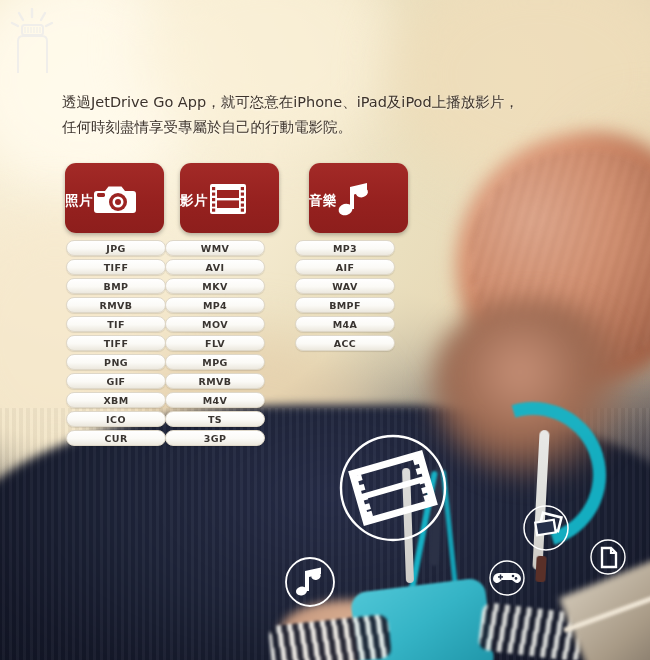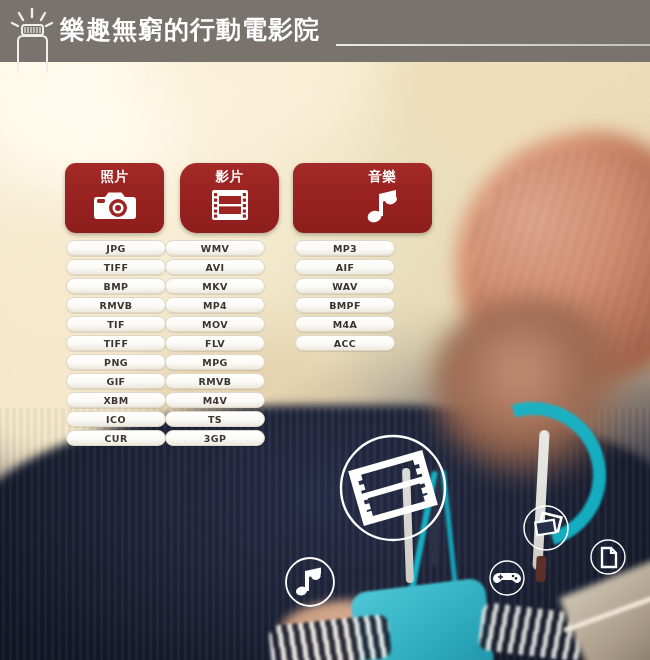--- a/index.html
+++ b/index.html
@@ -147,25 +147,25 @@
     text-shadow:0 1px 2px rgba(255,255,255,.7);
   }
   .copy-line{white-space:nowrap;}
 
   
   .cards{position:absolute;left:65px;top:163px;z-index:5;}
   .card{
     position:absolute;top:0;width:99px;height:70px;border-radius:11px;
     background:linear-gradient(180deg,#a32a27 0%,#96211f 55%,#8d1e1c 100%);
     box-shadow:0 2px 4px rgba(0,0,0,.28);
-    display:flex;flex-direction:column;align-items:center;justify-content:flex-start;
+    display:flex;flex-direction:row;align-items:center;justify-content:flex-start;
   }
   .card.c0{left:0;}
-  .card.c1{left:115px;border-radius:17px;}
-  .card.c2{left:228px;padding-left:40px;}
+  .card.c1{left:115px;}
+  .card.c2{left:244px;}
   .card-label{
     color:#fff;font-size:13.5px;font-weight:bold;margin-top:5px;letter-spacing:.5px;
     font-family:"DejaVu Sans","Liberation Sans",sans-serif;
   }
   .card-icon{margin-top:2px;}
 
   
   .pills{position:absolute;left:65px;top:240px;z-index:5;}
   .pillcol{position:absolute;top:0;width:100px;}
   .pillcol.p0{left:1px;}
@@ -212,24 +212,20 @@
     <div class="string"></div>
     <div class="string-tip"></div>
     <div class="hand"></div>
     <div class="phone"></div>
     <div class="cuff"></div>
     <div class="cuff2"></div>
     <div class="rail"></div>
     <div class="rail-edge"></div>
   </div>
 
-  <div class="header">
-    <div class="header-title">樂趣無窮的行動電影院</div>
-    <div class="header-rule"></div>
-  </div>
 
   <svg class="lightning" viewBox="0 0 46 66">
     <g stroke="#f0eeea" stroke-width="2.4" stroke-linecap="round" fill="none">
       <line x1="9" y1="5" x2="13" y2="12"></line>
       <line x1="22" y1="1" x2="22" y2="9"></line>
       <line x1="35" y1="5" x2="31" y2="12"></line>
       <line x1="2" y1="15" x2="8" y2="18"></line>
       <line x1="42" y1="15" x2="36" y2="18"></line>
     </g>
     <rect x="12" y="17" width="21" height="10" rx="2.5" fill="none" stroke="#f0eeea" stroke-width="2"></rect>
@@ -238,20 +234,22 @@
       <line x1="18" y1="19" x2="18" y2="25"></line>
       <line x1="21" y1="19" x2="21" y2="25"></line>
       <line x1="24" y1="19" x2="24" y2="25"></line>
       <line x1="27" y1="19" x2="27" y2="25"></line>
       <line x1="30" y1="19" x2="30" y2="25"></line>
     </g>
     <path d="M8 65 L8 33 Q8 28 13 28 L32 28 Q37 28 37 33 L37 65" fill="none" stroke="#f0eeea" stroke-width="2"></path>
   </svg>
 
   <div class="copy">
+    <div class="copy-line">透過JetDrive Go App，就可恣意在iPhone、iPad及iPod上播放影片，</div>
+    <div class="copy-line">任何時刻盡情享受專屬於自己的行動電影院。</div>
   </div>
 
   <div class="cards">
 
     <div class="card c0">
       <div class="card-label">照片</div>
       <svg class="card-icon" width="44" height="34" viewBox="0 0 44 34">
         <path d="M4 9 h8 l3.5-4.5 h13 L32 9 h8 a3 3 0 0 1 3 3 v16 a3 3 0 0 1 -3 3 H4 a3 3 0 0 1 -3 -3 V12 a3 3 0 0 1 3 -3 z" fill="#ffffff"></path>
         <circle cx="25" cy="20" r="9" fill="#9c2422"></circle>
         <circle cx="25" cy="20" r="5.5" fill="#ffffff"></circle>

